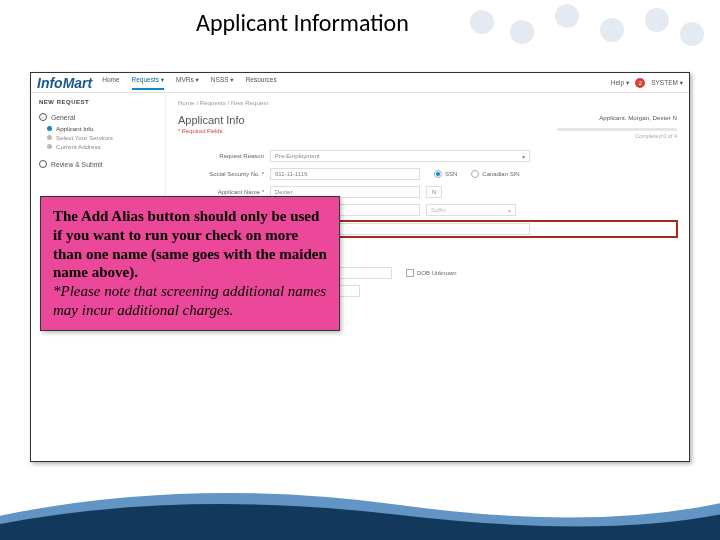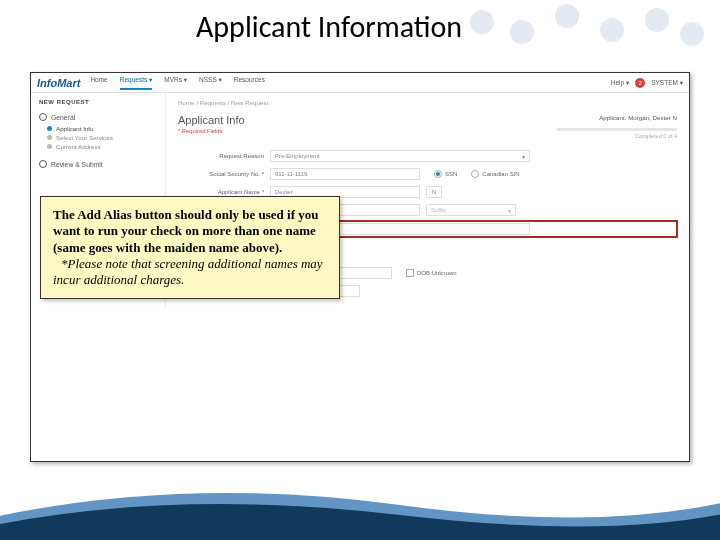--- a/index.html
+++ b/index.html
@@ -6,30 +6,30 @@
   body { width: 720px; height: 540px; position: relative; font-family: Arial, sans-serif; background: #fff; overflow: hidden; }
 
   .slide { width: 720px; height: 540px; position: relative; }
 
   
   .slide-header { position: absolute; top: 0; left: 0; right: 0; height: 60px; background: linear-gradient(180deg, #2a5588 0%, #12385c 100%); }
   .slide-logo { position: absolute; left: 16px; top: 10px; color: #fff; font-style: italic; font-weight: bold; font-size: 20px; }
   .slide-logo .info { font-style: normal; }
   .slide-logo .mart { font-family: Georgia, serif; font-style: italic; }
   .slide-logo .dot { color: #fff; font-size: 8px; vertical-align: middle; margin: 0 2px; }
-  .slide-title { position: absolute; left: 190px; top: 8px; font-size: 30px; color: #000; font-family: Calibri, Arial, sans-serif; font-weight: 400; background: #fff; padding: 0 6px; }
+  .slide-title { position: absolute; left: 190px; top: 8px; font-size: 24px; color: #000; font-family: Calibri, Arial, sans-serif; font-weight: 400; background: #fff; padding: 0 6px; }
 
   
   .swoosh { position: absolute; bottom: 0; left: -20px; width: 780px; height: 80px; pointer-events: none; }
 
   
   .shot { position: absolute; left: 30px; right: 30px; top: 72px; bottom: 78px; border: 1px solid #333; background: #fff; box-shadow: 2px 2px 4px rgba(0,0,0,.3); overflow: hidden; font-size: 7px; color: #444; }
 
   .topbar { height: 20px; border-bottom: 1px solid #e0e0e0; display: flex; align-items: center; padding: 0 6px; }
-  .topbar .logo { color: #1a5a8a; font-weight: bold; font-style: italic; font-size: 11px; margin-right: 10px; }
+  .topbar .logo { color: #1a5a8a; font-weight: bold; font-style: italic; font-size: 14px; margin-right: 10px; }
   .topbar .nav { display: flex; gap: 12px; color: #555; font-size: 6.5px; }
   .topbar .nav .active { color: #0a6aa1; border-bottom: 2px solid #0a8acb; padding-bottom: 4px; }
   .topbar .right { margin-left: auto; display: flex; align-items: center; gap: 6px; font-size: 6.5px; color: #555; }
   .topbar .badge { width: 10px; height: 10px; border-radius: 50%; background: #d9413a; color: #fff; font-size: 6px; display: flex; align-items: center; justify-content: center; }
 
   .shot-body { display: flex; }
   .sidebar { width: 135px; padding: 6px 8px; border-right: 1px solid #eee; }
   .sidebar .newreq { font-size: 6px; letter-spacing: .5px; color: #444; font-weight: bold; margin-bottom: 8px; }
   .sidebar .step-hd { display: flex; align-items: center; font-size: 6.8px; color: #555; margin-bottom: 4px; }
   .sidebar .step-hd .ico { width: 8px; height: 8px; border-radius: 50%; border: 1px solid #555; margin-right: 4px; display: flex; align-items: center; justify-content: center; font-size: 5px; }
@@ -66,23 +66,23 @@
   .highlight-maiden { outline: 2px solid #a92a1a; outline-offset: -1px; padding: 1px 0; }
   .highlight-btn { border: 2px solid #a92a1a; display: inline-block; }
 
   .add-alias-btn { height: 13px; border: 1px solid #0a8acb; color: #0a8acb; font-size: 6.5px; display: inline-flex; align-items: center; padding: 0 6px; gap: 3px; }
 
   .dob-box { width: 122px; height: 12px; border: 1px solid #ddd; display: flex; align-items: center; padding: 0 4px; gap: 4px; }
   .cal-ico { width: 8px; height: 8px; border: 1px solid #ccc; }
   .checkbox { width: 8px; height: 8px; border: 1px solid #aaa; margin: 0 3px 0 14px; display: inline-block; }
 
   
-  .callout { position: absolute; left: 40px; top: 196px; width: 300px; background: #fef9c3; border: 1px solid #333; box-shadow: 2px 2px 4px rgba(0,0,0,.25); padding: 10px 12px; font-size: 13px; line-height: 1.25; font-family: "Times New Roman", serif; }
+  .callout { position: absolute; left: 40px; top: 196px; width: 300px; background: #ec4899; border: 1px solid #333; box-shadow: 2px 2px 4px rgba(0,0,0,.25); padding: 10px 12px; font-size: 15px; line-height: 1.25; font-family: "Times New Roman", serif; }
   .callout strong { font-weight: bold; }
-  .callout em { font-style: italic; margin-left: 8px; }
+  .callout em { font-style: italic; }
 
   
   .bg-people { position: absolute; top: 0; right: 0; width: 260px; height: 60px; opacity: .15; overflow: hidden; }
   .bg-people .p { position: absolute; width: 24px; height: 24px; border-radius: 50%; background: #4a7aa8; }
 </style>
 </head>
 <body>
 
 <div class="slide">
 

